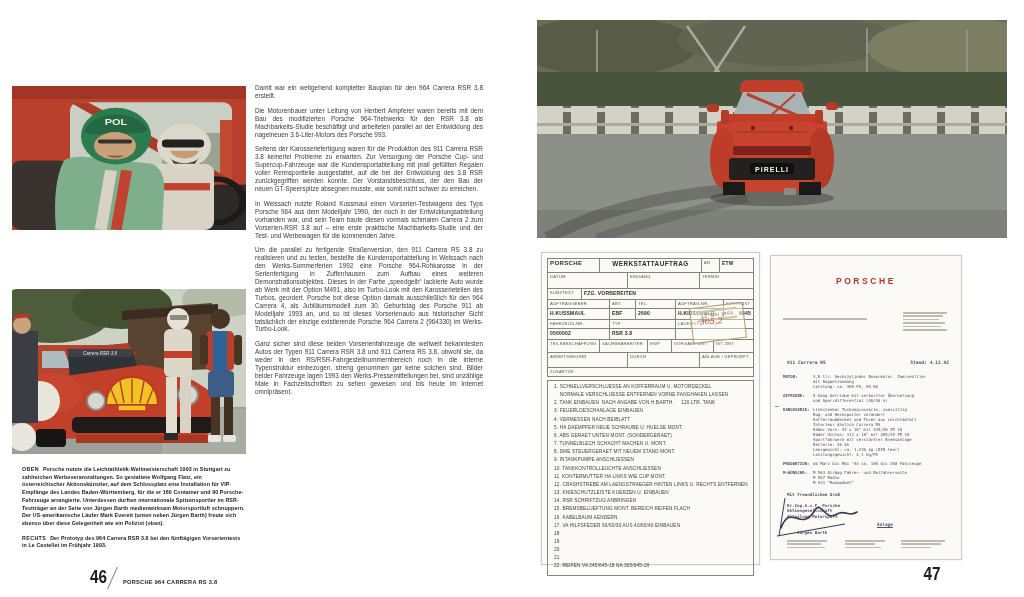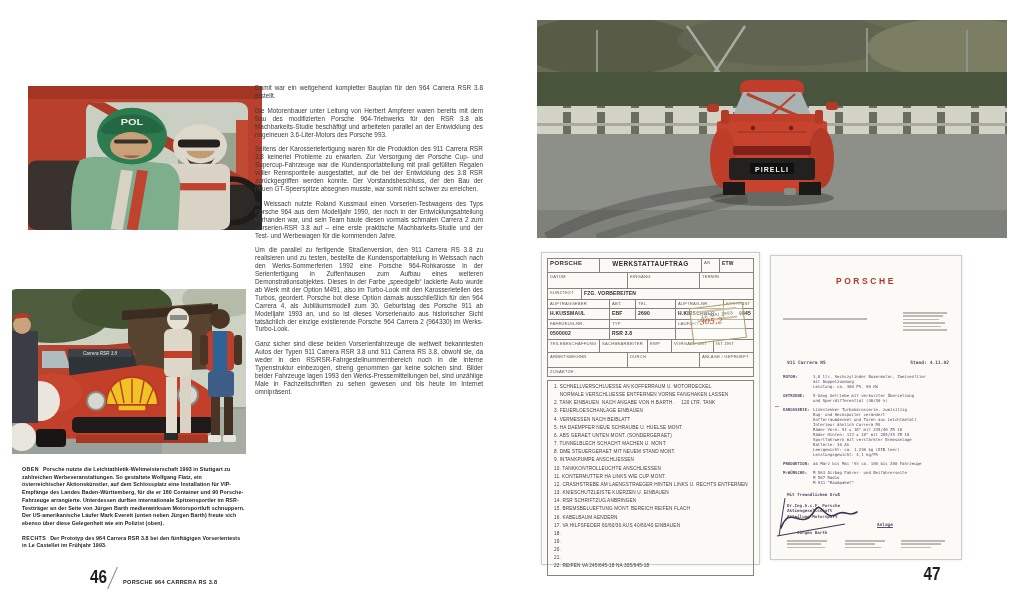--- a/index.html
+++ b/index.html
@@ -69,21 +69,21 @@
   .lt-footcol{position:absolute;top:284px;width:40px;}
   #lt-foldmark{position:absolute;left:4px;top:150px;width:4px;height:1px;background:#999;}
 </style>
 </head>
 <body>
 
 <div id="spread">
 
   <div>
 
-    <div class="photo" style="left:28px;top:86px;width:234px;height:144px;text-decoration:underline;">
+    <div class="photo" style="left:12px;top:86px;width:234px;height:144px;text-decoration:underline;">
       <svg viewBox="0 0 234 178" preserveAspectRatio="none">
         <rect width="234" height="178" fill="#b9402c"></rect>
         <rect x="0" y="0" width="234" height="16" fill="#a23523"></rect>
         <rect x="58" y="20" width="162" height="102" rx="10" fill="#c9cfc2"></rect>
         <rect x="150" y="58" width="70" height="64" fill="#9aa38f"></rect>
         <circle cx="162" cy="72" r="7" fill="#3a3a3a"></circle>
         <circle cx="176" cy="74" r="7" fill="#2e2e2e"></circle>
         <rect x="208" y="42" width="12" height="80" fill="#c14a32"></rect>
         <polygon points="58,20 76,20 220,116 220,134" fill="#ab3a27"></polygon>
         <rect x="0" y="92" width="56" height="86" rx="9" fill="#3a322f"></rect>

